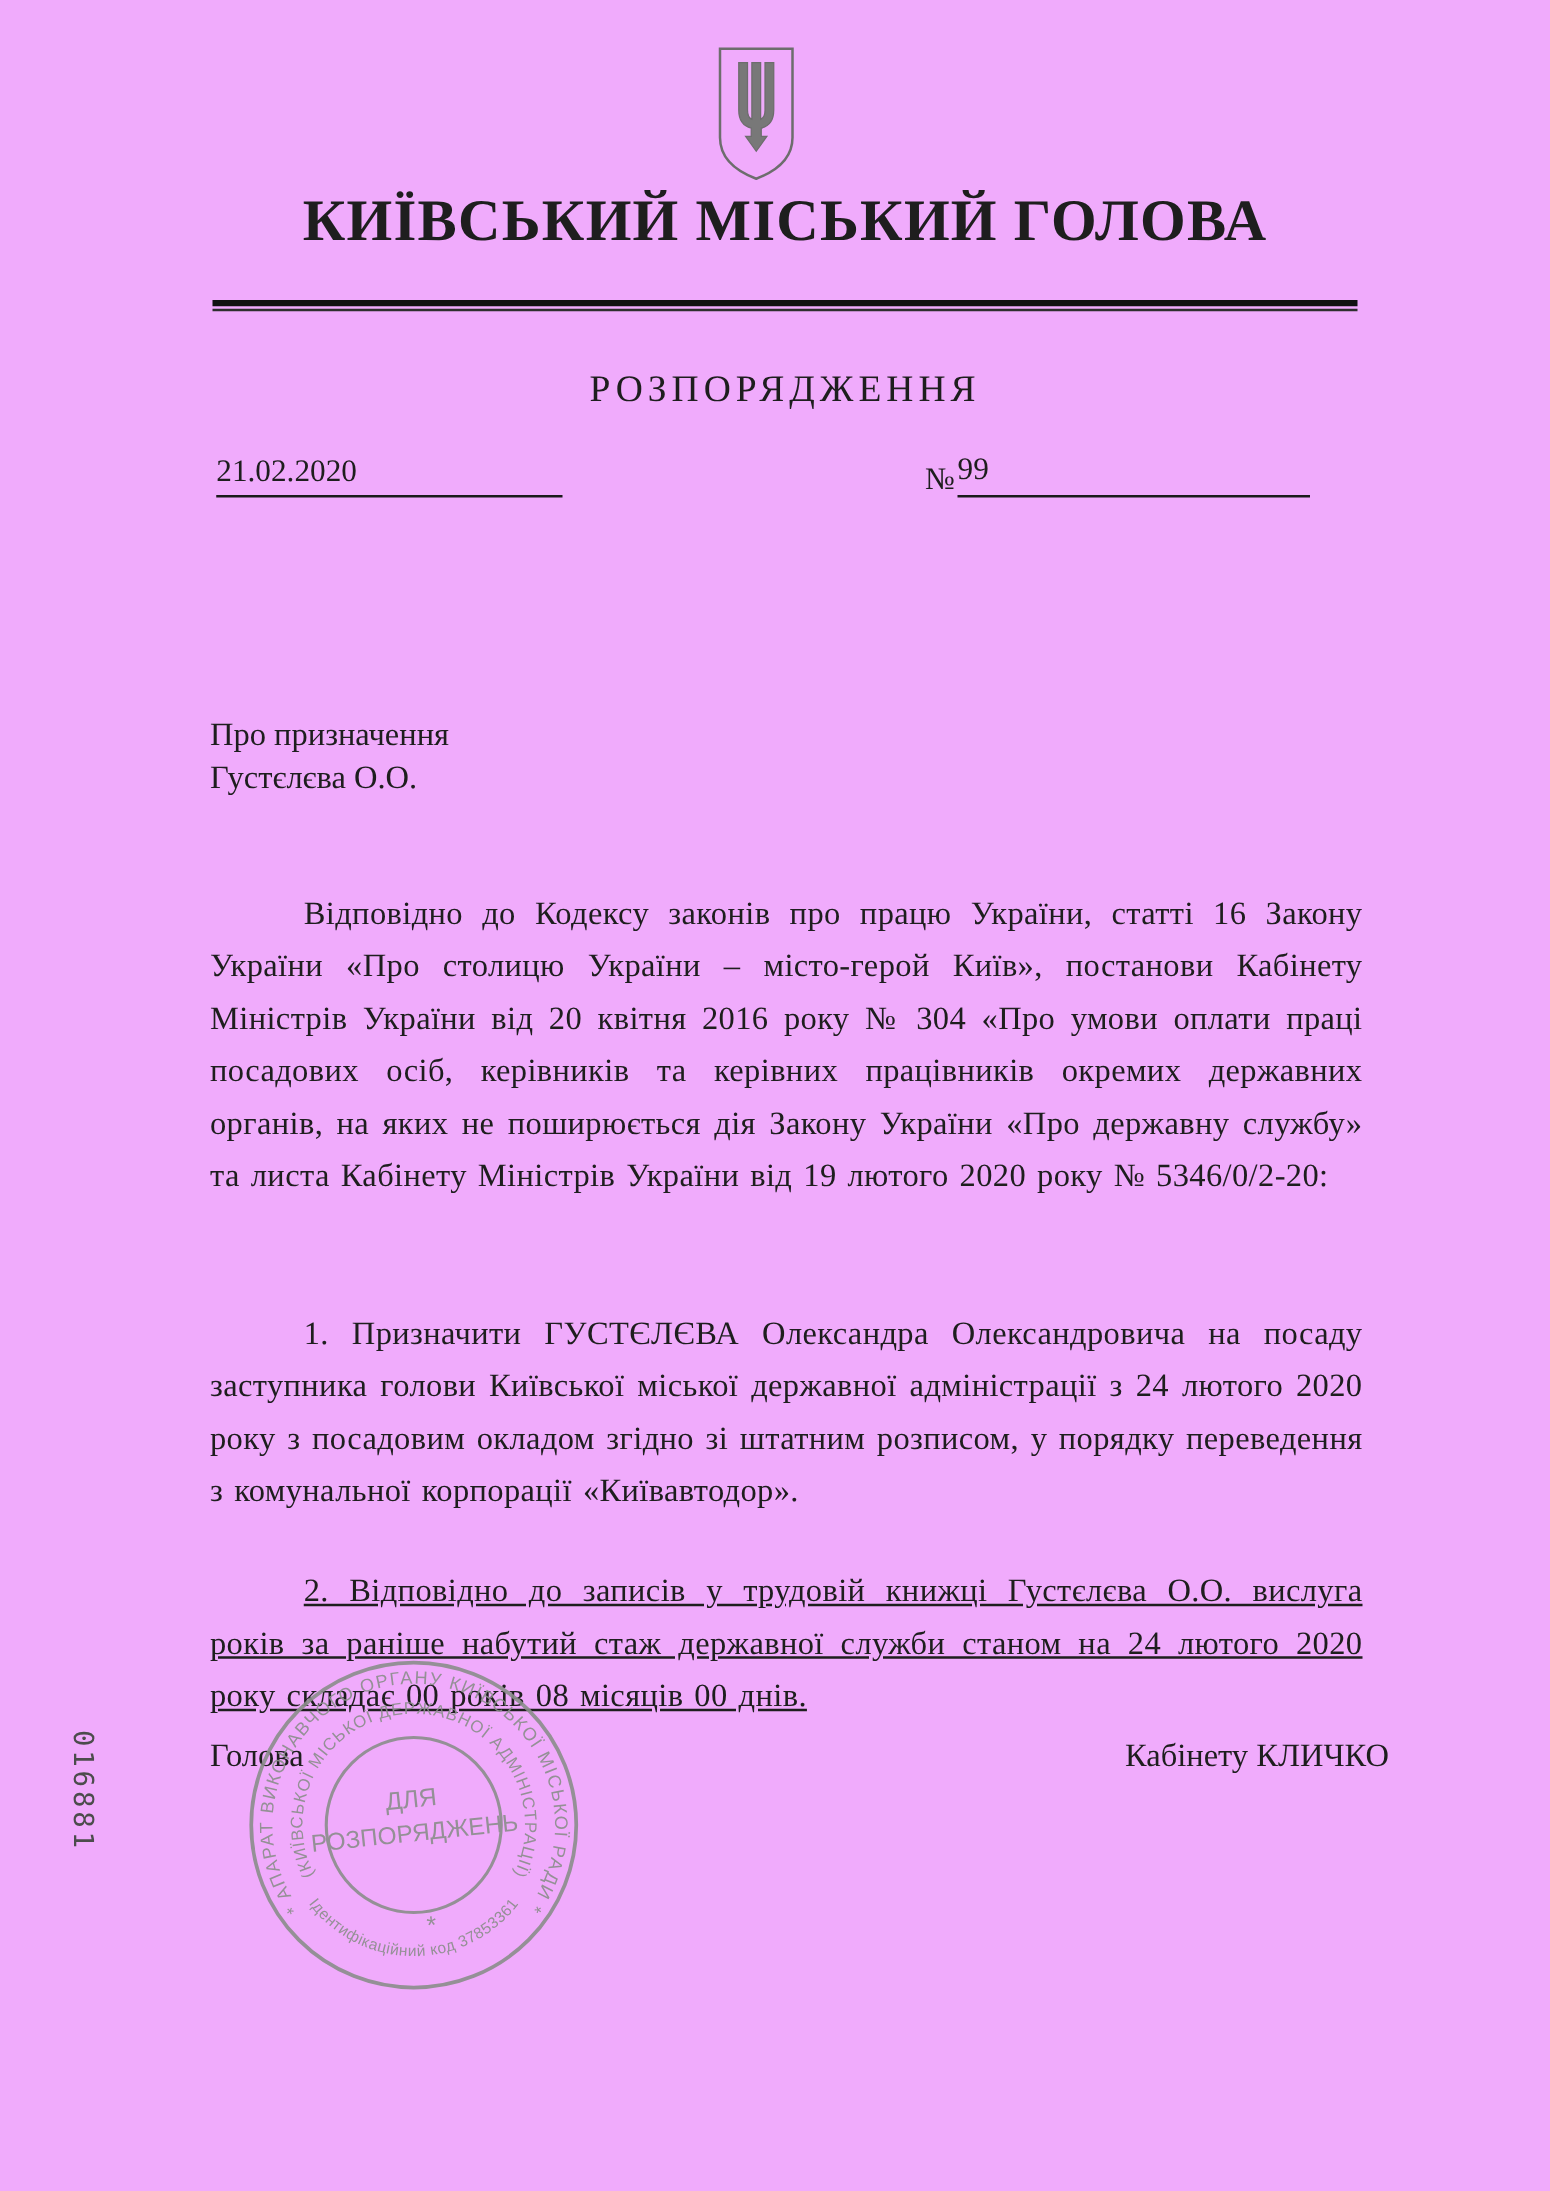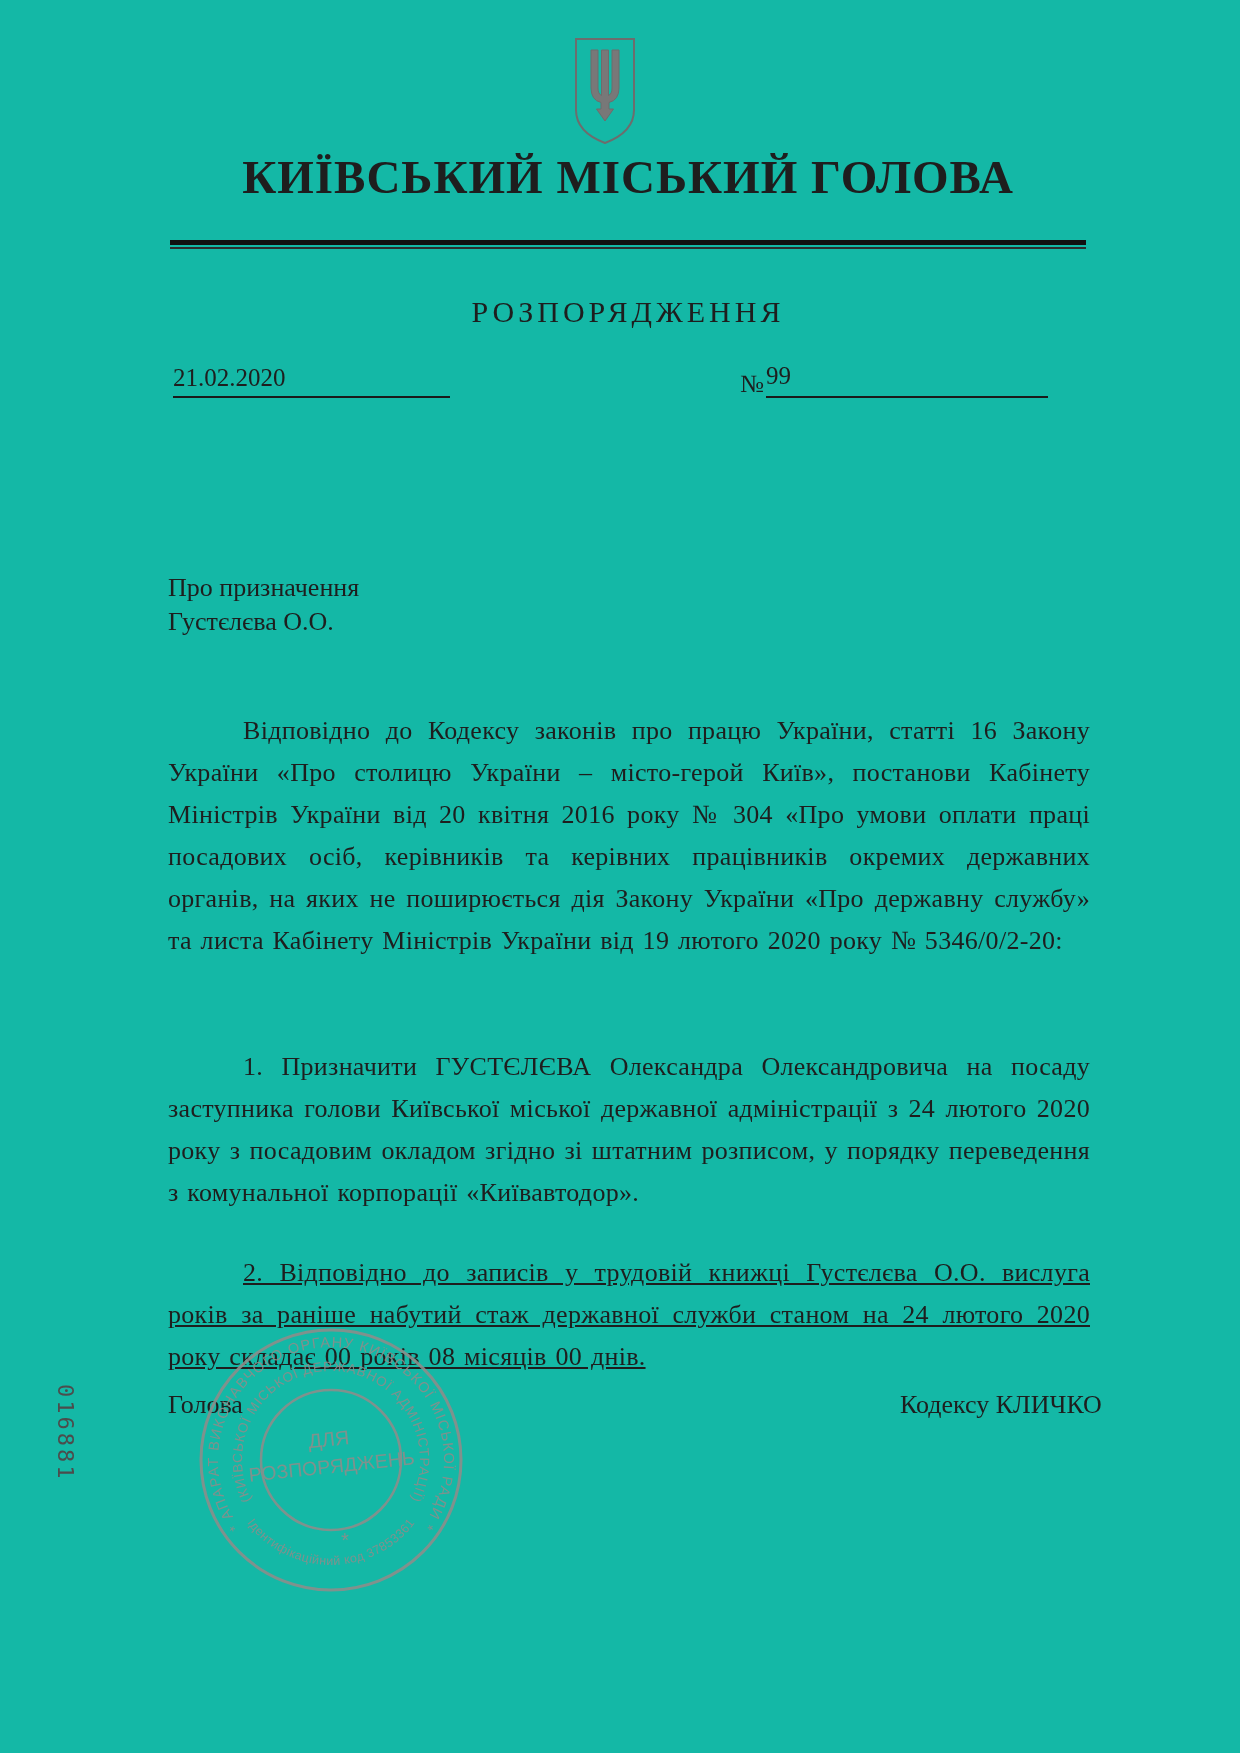--- a/index.html
+++ b/index.html
@@ -1,19 +1,19 @@
 <!DOCTYPE html>
 <html><head>
 <meta charset="utf-8">
 <style>
   html,body{margin:0;padding:0;background:#e8e8e8;}
   .page{
     position:relative;
     width:1240px;height:1753px;
-    background:#14b8a6;
+    background:#f0abfc;
     margin:0 auto;
     font-family:"Liberation Serif", serif;
     color:#1e1e1e;
     overflow:hidden;
   }
   .coat{position:absolute;left:570px;top:36px;width:70px;height:112px;}
   .org-title{
     position:absolute;left:170px;top:150px;width:916px;
     text-align:center;font-size:47px;font-weight:bold;
     letter-spacing:1px;white-space:nowrap;
@@ -80,21 +80,21 @@
     <div>Густєлєва О.О.</div>
   </div>
 
   <div class="body-text">
     <p>Відповідно до Кодексу законів про працю України, статті 16 Закону України «Про столицю України – місто-герой Київ», постанови Кабінету Міністрів України від 20 квітня 2016 року № 304 «Про умови оплати праці посадових осіб, керівників та керівних працівників окремих державних органів, на яких не поширюється дія Закону України «Про державну службу» та листа Кабінету Міністрів України від 19 лютого 2020 року № 5346/0/2-20:</p>
     <p class="item1">1. Призначити ГУСТЄЛЄВА Олександра Олександровича на посаду заступника голови Київської міської державної адміністрації з 24 лютого 2020 року з посадовим окладом згідно зі штатним розписом, у порядку переведення з комунальної корпорації «Київавтодор».</p>
     <p class="item2">2. Відповідно до записів у трудовій книжці Густєлєва О.О. вислуга років за раніше набутий стаж державної служби станом на 24 лютого 2020 року складає 00 років 08 місяців 00 днів.</p>
   </div>
 
   <div class="sig-title">Голова</div>
-  <div class="sig-name">Кодексу КЛИЧКО</div>
+  <div class="sig-name">Кабінету КЛИЧКО</div>
 
   <svg class="stamp" viewBox="0 0 268 268">
     <defs>
       <path id="arcOuterTop" d="M 41.4 198.8 A 113 113 0 1 1 226.6 198.8" fill="none"></path>
       <path id="arcInnerTop" d="M 65.8 191.2 A 89 89 0 1 1 202.2 191.2" fill="none"></path>
       <path id="arcBottom" d="M 43.1 186.5 A 105 105 0 0 0 224.9 186.5" fill="none"></path>
     </defs>
     <circle cx="134" cy="134" r="130" fill="none" stroke="#8b8e8b" stroke-width="3"></circle>
     <circle cx="134" cy="134" r="70" fill="none" stroke="#8b8e8b" stroke-width="2.5"></circle>
     <text font-size="14.5" letter-spacing="1.2">

